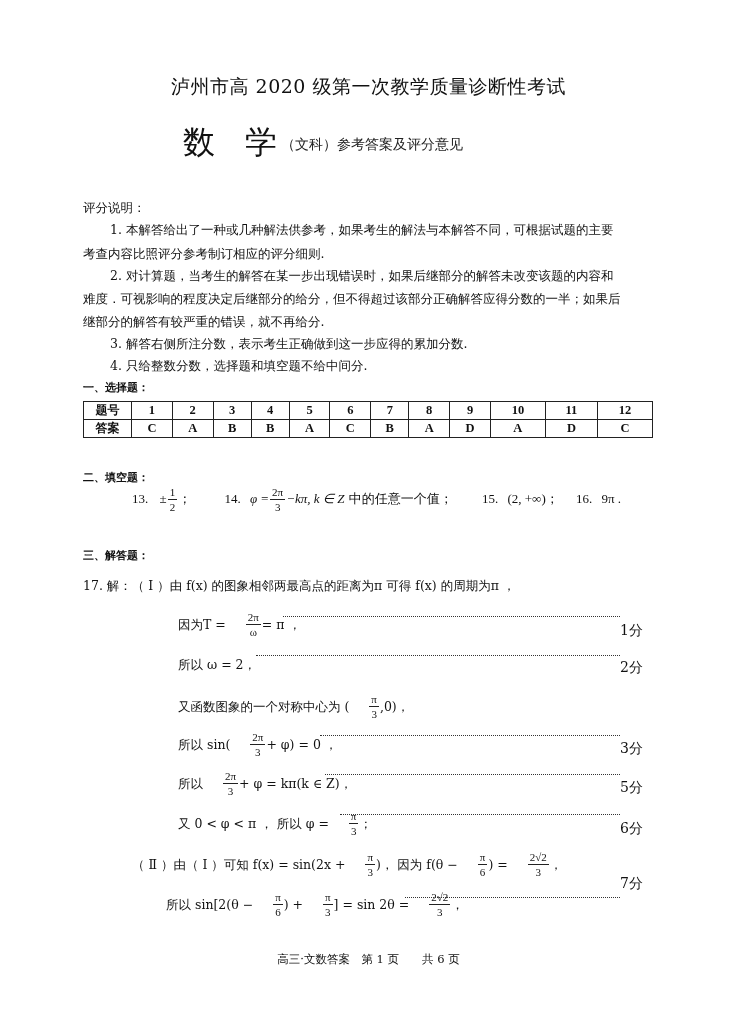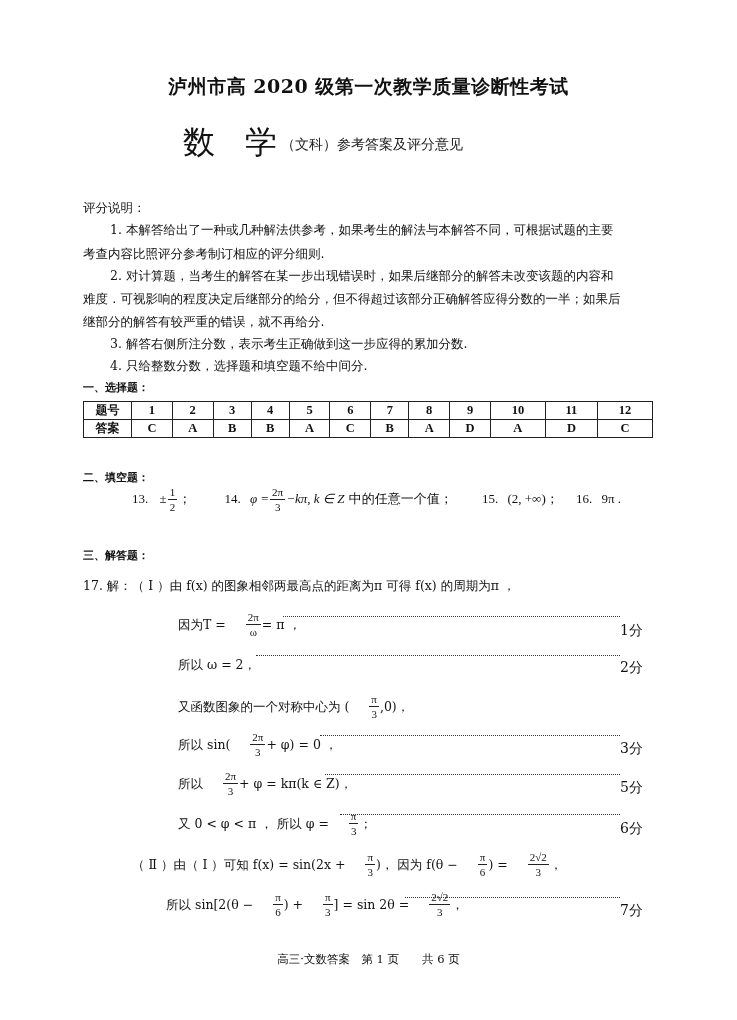--- a/index.html
+++ b/index.html
@@ -1,19 +1,19 @@
 <!DOCTYPE html>
 <html><head>
 <meta charset="utf-8">
 <style>
   * { margin: 0; padding: 0; box-sizing: border-box; }
   html, body { width: 737px; height: 1020px; background: #ffffff; }
   body { position: relative; font-family: "DejaVu Serif", "Liberation Serif", serif; color: #111; overflow: hidden; }
   .abs { position: absolute; white-space: nowrap; }
-  .title { left: 0; width: 737px; top: 74px; text-align: center; font-size: 19px; font-weight: bold; letter-spacing: 0.5px; }
+  .title { left: 0; width: 737px; top: 74px; text-align: center; font-size: 19px; font-weight: normal; letter-spacing: 0.5px; }
   .subtitle { left: 0; width: 646px; top: 121px; text-align: center; }
   .subtitle .big { font-family: "DejaVu Sans", sans-serif; font-size: 32px; font-weight: normal; }
   .subtitle .gap { display: inline-block; width: 30px; }
   .subtitle .small { font-size: 14px; color: #222; vertical-align: 4px; margin-left: 4px; }
   .body-text { font-size: 12.5px; line-height: 1.25; }
   .heading { font-size: 11px; font-weight: bold; }
   table.ans { position: absolute; left: 83px; top: 401px; width: 570px; border-collapse: collapse; font-family: "Liberation Serif", serif; font-weight: bold; font-size: 12.5px; }
   table.ans td { border: 1.5px solid #222; height: 18px; text-align: center; padding: 0; }
   table.ans td.lbl { width: 48px; font-family: "DejaVu Sans", sans-serif; font-weight: bold; font-size: 12px; }
   .frac { display: inline-block; vertical-align: middle; text-align: center; line-height: 1; margin: 0 1px; }
@@ -128,15 +128,15 @@
 <div class="score" style="top:820px;">6分</div>
 
 <div class="abs body-text" style="left:132px; top:852px;">
   <span>（ Ⅱ ）由（ Ⅰ ）可知 f(x) = sin(2x +</span><span class="frac math"><span class="n">π</span><span class="d">3</span></span><span>)， 因为 f(θ −</span><span class="frac math"><span class="n">π</span><span class="d">6</span></span><span>) =</span><span class="frac math"><span class="n">2√2</span><span class="d">3</span></span><span>，</span>
 </div>
 
 <div class="abs body-text" style="left:166px; top:892px;">
   <span>所以 sin[2(θ −</span><span class="frac math"><span class="n">π</span><span class="d">6</span></span><span>) +</span><span class="frac math"><span class="n">π</span><span class="d">3</span></span><span>] = sin 2θ =</span><span class="frac math"><span class="n">2√2</span><span class="d">3</span></span><span>，</span>
 </div>
 <div class="dots" style="left:405px; width:215px; top:897px;"></div>
-<div class="score" style="top:902px;text-align:center;">7分</div>
+<div class="score" style="top:875px;text-align:center;">7分</div>
 
 <div class="abs footer">高三·文数答案　第 1 页　　共 6 页</div>
 
 </body></html>

